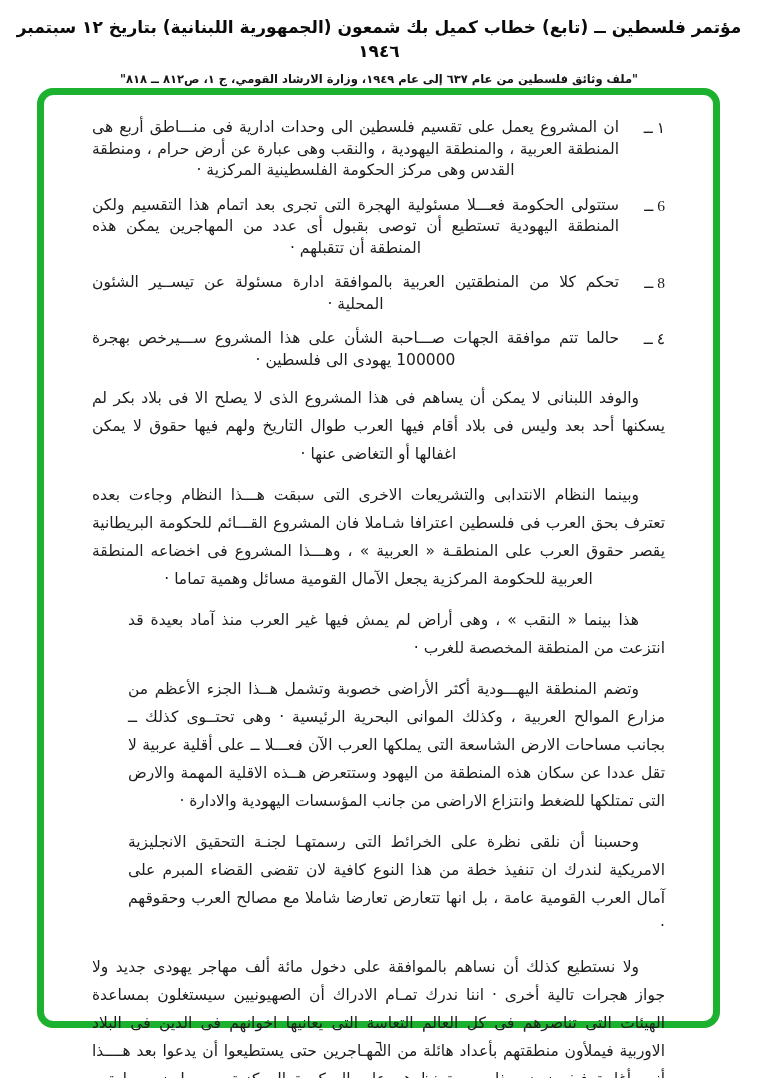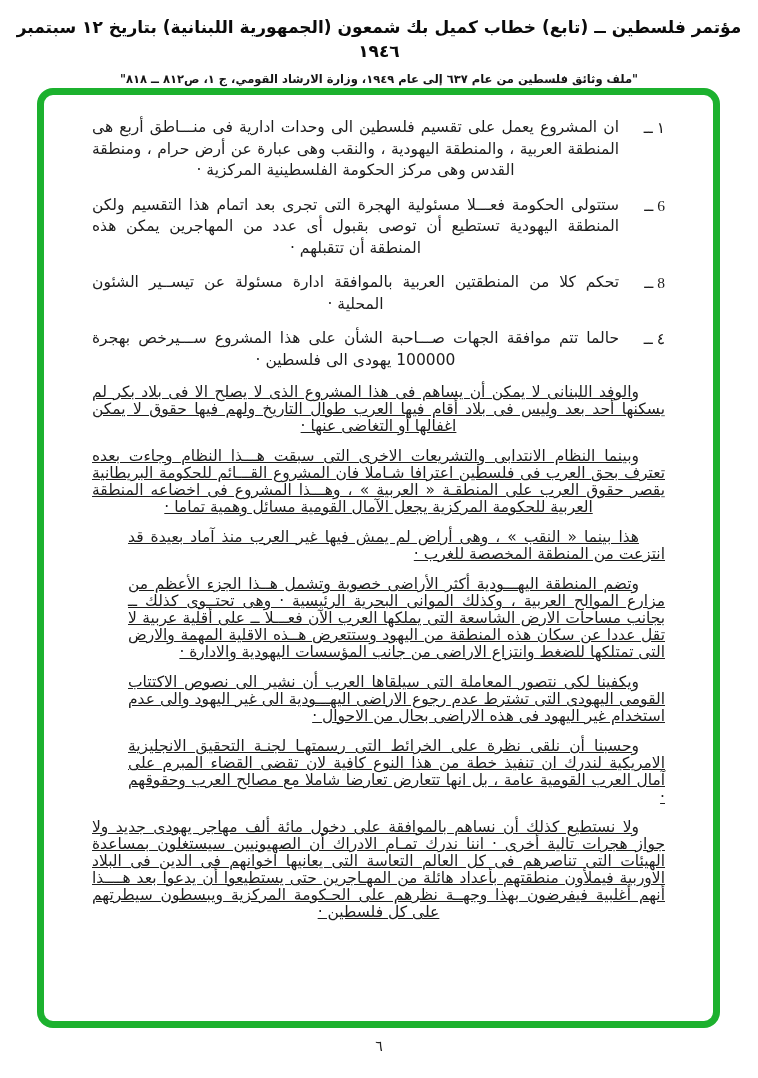--- a/index.html
+++ b/index.html
@@ -53,26 +53,25 @@
     white-space:nowrap;
     font-family:Liberation Serif, serif;
   }
   .item-text {
     flex:1;
     text-align:justify;
     text-align-last:center;
   }
   .para {
     font-size:15.5px;
-    line-height:17px;
+    line-height:28px;
     margin-bottom:13px;
     text-indent:26px;
     text-align:justify;
     text-align-last:center;
-    text-decoration:underline;
   }
   .para.last-right { text-align-last:right;margin-left:36px; }
   .page-number {
     position:absolute;
     top:1038px; left:0; right:0;
     text-align:center;
     font-size:14px;
     color:#222;
   }
 </style>
@@ -103,19 +102,18 @@
 
   <div class="numbered-item">
     <span class="item-number">٤ ــ</span>
     <span class="item-text">حالما تتم موافقة الجهات صـــاحبة الشأن على هذا المشروع ســـيرخص بهجرة 100000 يهودى الى فلسطين ·</span>
   </div>
 
   <p class="para">والوفد اللبنانى لا يمكن أن يساهم فى هذا المشروع الذى لا يصلح الا فى بلاد بكر لم يسكنها أحد بعد وليس فى بلاد أقام فيها العرب طوال التاريخ ولهم فيها حقوق لا يمكن اغفالها أو التغاضى عنها ·</p>
   <p class="para">وبينما النظام الانتدابى والتشريعات الاخرى التى سبقت هـــذا النظام وجاءت بعده تعترف بحق العرب فى فلسطين اعترافا شـاملا فان المشروع القـــائم للحكومة البريطانية يقصر حقوق العرب على المنطقـة « العربية » ، وهـــذا المشروع فى اخضاعه المنطقة العربية للحكومة المركزية يجعل الآمال القومية مسائل وهمية تماما ·</p>
   <p class="para last-right">هذا بينما « النقب » ، وهى أراض لم يمش فيها غير العرب منذ آماد بعيدة قد انتزعت من المنطقة المخصصة للغرب ·</p>
   <p class="para last-right">وتضم المنطقة اليهـــودية أكثر الأراضى خصوبة وتشمل هــذا الجزء الأعظم من مزارع الموالح العربية ، وكذلك الموانى البحرية الرئيسية · وهى تحتــوى كذلك ــ بجانب مساحات الارض الشاسعة التى يملكها العرب الآن فعـــلا ــ على أقلية عربية لا تقل عددا عن سكان هذه المنطقة من اليهود وستتعرض هــذه الاقلية المهمة والارض التى تمتلكها للضغط وانتزاع الاراضى من جانب المؤسسات اليهودية والادارة ·</p>
-  <p class="para last-right">ويكفينا لكى نتصور المعاملة التى سيلقاها العرب أن نشير الى نصوص الاكتتاب القومى اليهودى التى تشترط عدم رجوع الاراضى اليهـــودية الى غير اليهود والى عدم استخدام غير اليهود فى هذه الاراضى بحال من الاحوال ·</p>
   <p class="para last-right">وحسبنا أن نلقى نظرة على الخرائط التى رسمتهـا لجنـة التحقيق الانجليزية الامريكية لندرك ان تنفيذ خطة من هذا النوع كافية لان تقضى القضاء المبرم على آمال العرب القومية عامة ، بل انها تتعارض تعارضا شاملا مع مصالح العرب وحقوقهم ·</p>
   <p class="para">ولا نستطيع كذلك أن نساهم بالموافقة على دخول مائة ألف مهاجر يهودى جديد ولا جواز هجرات تالية أخرى · اننا ندرك تمـام الادراك أن الصهيونيين سيستغلون بمساعدة الهيئات التى تناصرهم فى كل العالم التعاسة التى يعانيها اخوانهم فى الدين فى البلاد الاوربية فيملأون منطقتهم بأعداد هائلة من المهـاجرين حتى يستطيعوا أن يدعوا بعد هــــذا أنهم أغلبية فيفرضون بهذا وجهــة نظرهم على الحـكومة المركزية ويبسطون سيطرتهم على كل فلسطين ·</p>
 
 </main>
 
 <footer class="page-number">٦</footer>
 
 </body></html>

